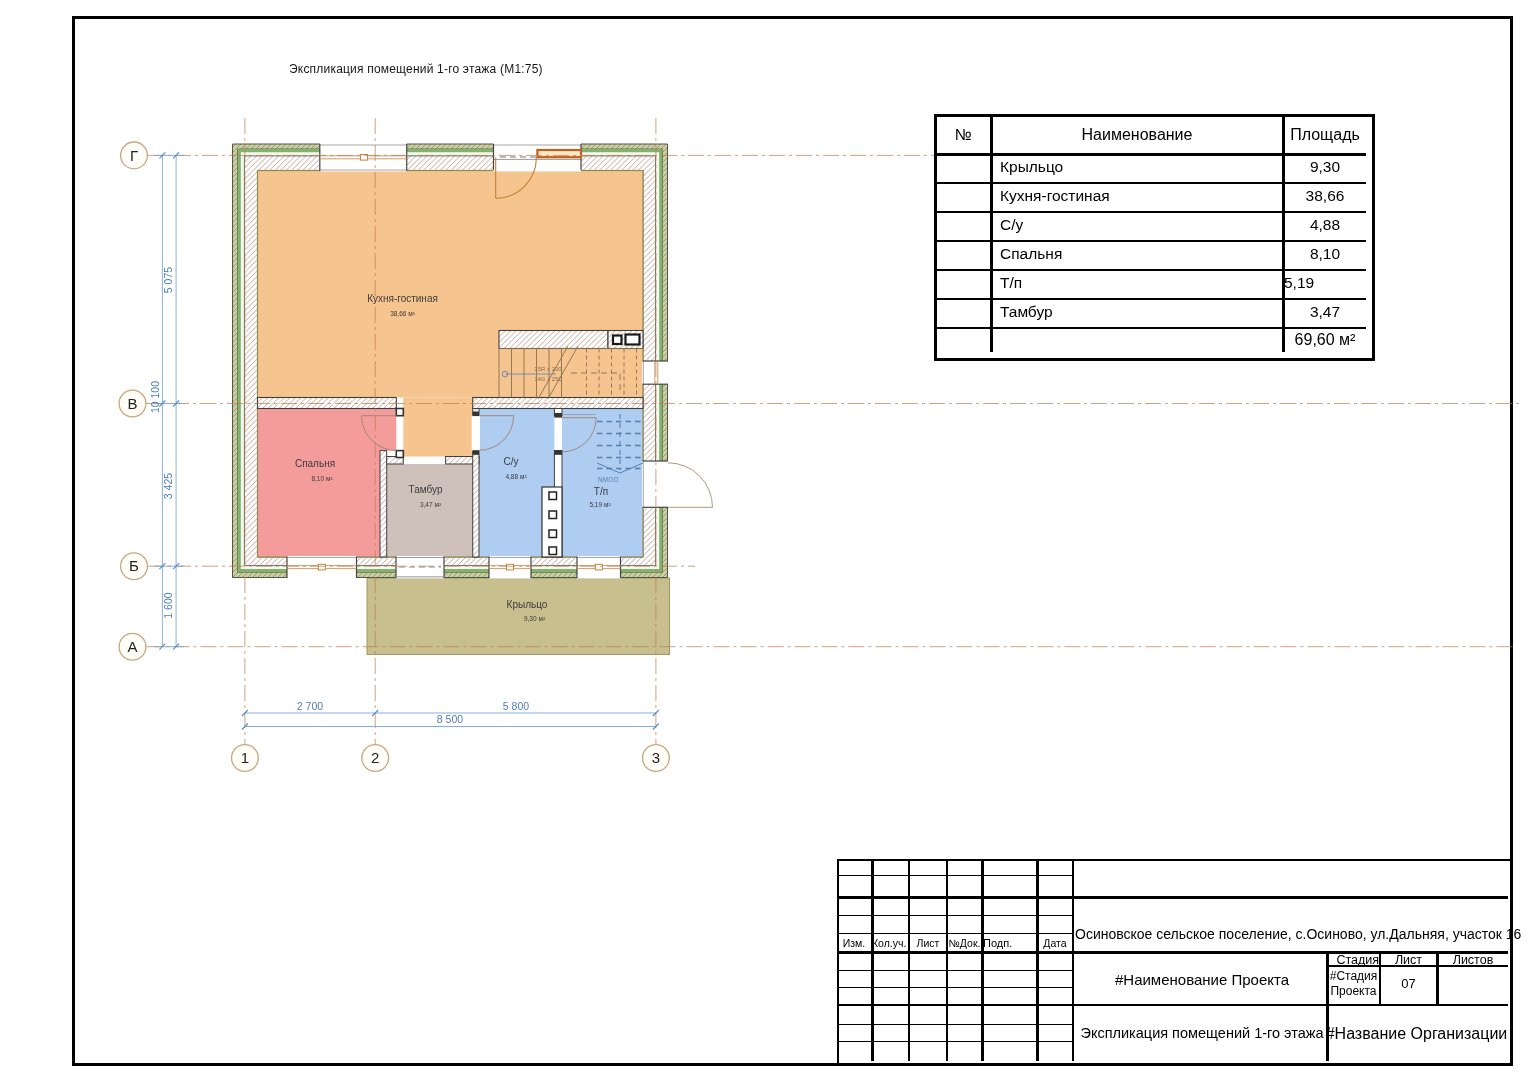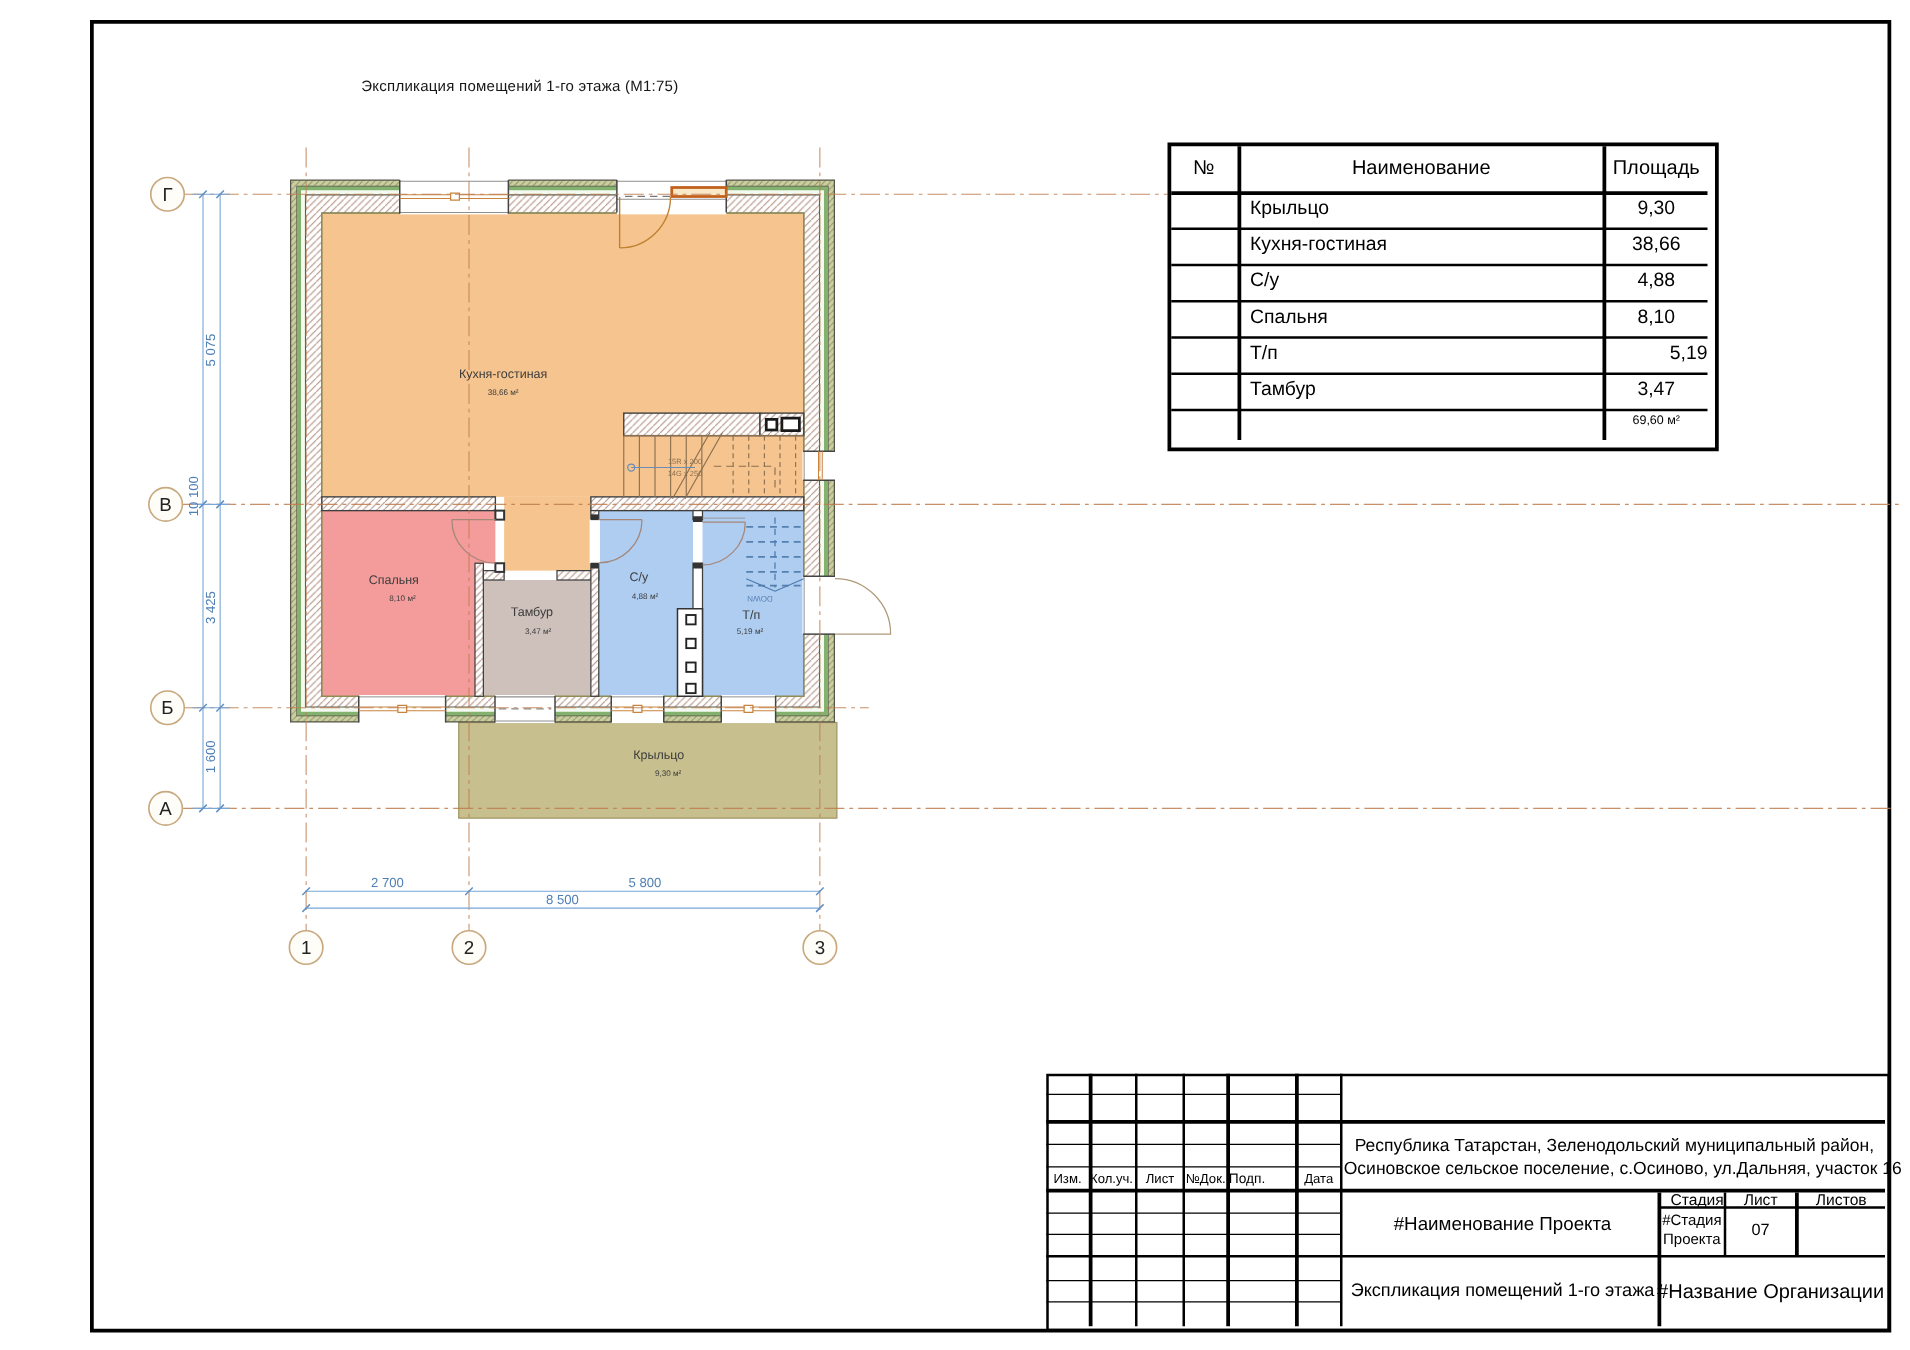--- a/index.html
+++ b/index.html
@@ -326,26 +326,26 @@
 <div class="abs" style="left:63px;top:70px;font-size:15.5px">Кухня-гостиная</div>
 <div class="abs" style="left:347px;top:70px;width:82px;text-align:center;font-size:15.5px">38,66</div>
 
 <div class="abs" style="left:63px;top:99px;font-size:15.5px">С/у</div>
 <div class="abs" style="left:347px;top:99px;width:82px;text-align:center;font-size:15.5px">4,88</div>
 
 <div class="abs" style="left:63px;top:128px;font-size:15.5px">Спальня</div>
 <div class="abs" style="left:347px;top:128px;width:82px;text-align:center;font-size:15.5px">8,10</div>
 
 <div class="abs" style="left:63px;top:157px;font-size:15.5px">Т/п</div>
-<div class="abs" style="left:347px;top:157px;width:82px;text-align:right;font-size:15.5px">5,19</div>
+<div class="abs" style="left:347px;top:157px;width:82px;text-align:left;font-size:15.5px">5,19</div>
 
 <div class="abs" style="left:63px;top:186px;font-size:15.5px">Тамбур</div>
 <div class="abs" style="left:347px;top:186px;width:82px;text-align:center;font-size:15.5px">3,47</div>
 
-<div class="abs" style="left:342px;top:214px;width:92px;text-align:center;font-size:10px">69,60 м²</div>
+<div class="abs" style="left:342px;top:214px;width:92px;text-align:center;font-size:16px">69,60 м²</div>
 </div>
 
 <div class="abs" style="left:837px;top:859px;width:671px;height:202px;background:#fff">
 
 <div class="abs" style="left:0;top:0;width:671px;height:202px;border:2.6px solid #000"></div>
 
 <div class="abs" style="left:34.2px;top:0;width:2.6px;height:202px;background:#000"></div>
 <div class="abs" style="left:70.8px;top:0;width:2.6px;height:202px;background:#000"></div>
 <div class="abs" style="left:108.5px;top:0;width:2.6px;height:202px;background:#000"></div>
 <div class="abs" style="left:144px;top:0;width:2.6px;height:202px;background:#000"></div>
@@ -365,21 +365,20 @@
 <div class="abs" style="left:0;top:182px;width:236px;height:1.3px;background:#000"></div>
 
 <div class="abs" style="left:0px;top:77.5px;width:34px;text-align:center;font-size:10.5px">Изм.</div>
 <div class="abs" style="left:35px;top:77.5px;width:36px;text-align:left;font-size:10.5px">Кол.уч.</div>
 <div class="abs" style="left:73px;top:77.5px;width:36px;text-align:center;font-size:10.5px">Лист</div>
 <div class="abs" style="left:111px;top:77.5px;width:33px;text-align:center;font-size:10.5px">№Док.</div>
 <div class="abs" style="left:146px;top:77.5px;width:53px;text-align:left;font-size:11px">Подп.</div>
 <div class="abs" style="left:201px;top:77.5px;width:34px;text-align:center;font-size:10.5px">Дата</div>
 
 
-<div class="abs" style="left:238px;top:49px;width:433px;text-align:center;font-size:14px;white-space:nowrap">Республика Татарстан, Зеленодольский муниципальный район,</div>
 <div class="abs" style="left:238px;top:66.5px;width:433px;text-align:center;font-size:14px;white-space:nowrap">Осиновское сельское поселение, с.Осиново, ул.Дальняя, участок 16</div>
 
 <div class="abs" style="left:237px;top:94px;width:254px;height:51px;"></div>
 <div class="abs" style="left:245px;top:112px;width:240px;text-align:center;font-size:15px;white-space:nowrap">#Наименование Проекта</div>
 
 <div class="abs" style="left:489.4px;top:94.6px;width:2.6px;height:107px;background:#000"></div>
 <div class="abs" style="left:541.9px;top:94.6px;width:2.6px;height:50px;background:#000"></div>
 <div class="abs" style="left:599px;top:94.6px;width:2.6px;height:50px;background:#000"></div>
 
 <div class="abs" style="left:490px;top:106.2px;width:181px;height:1.4px;background:#000"></div>

